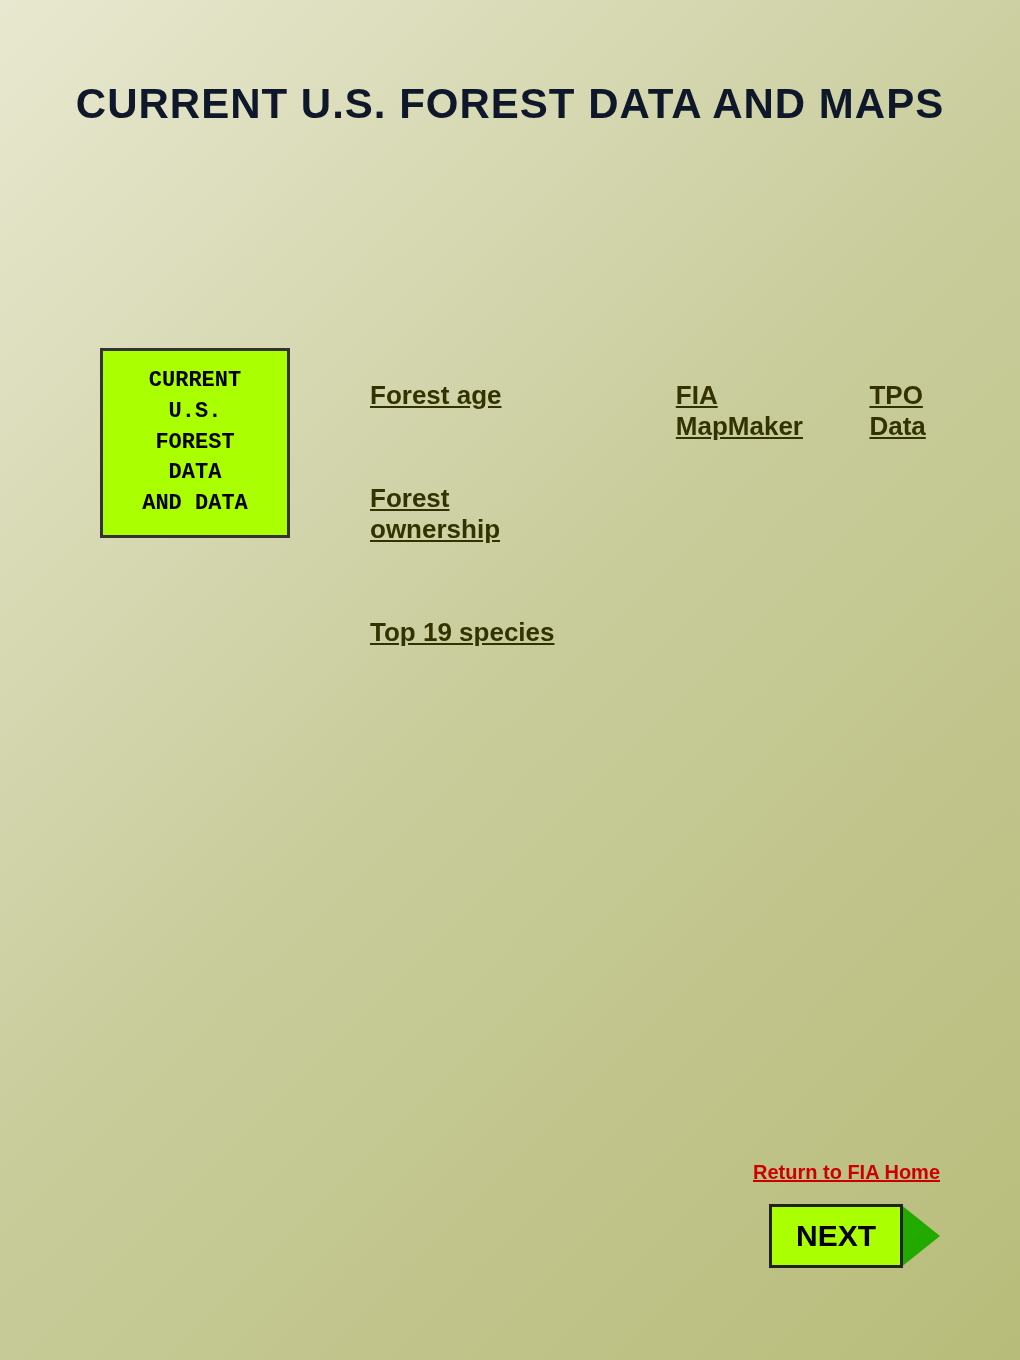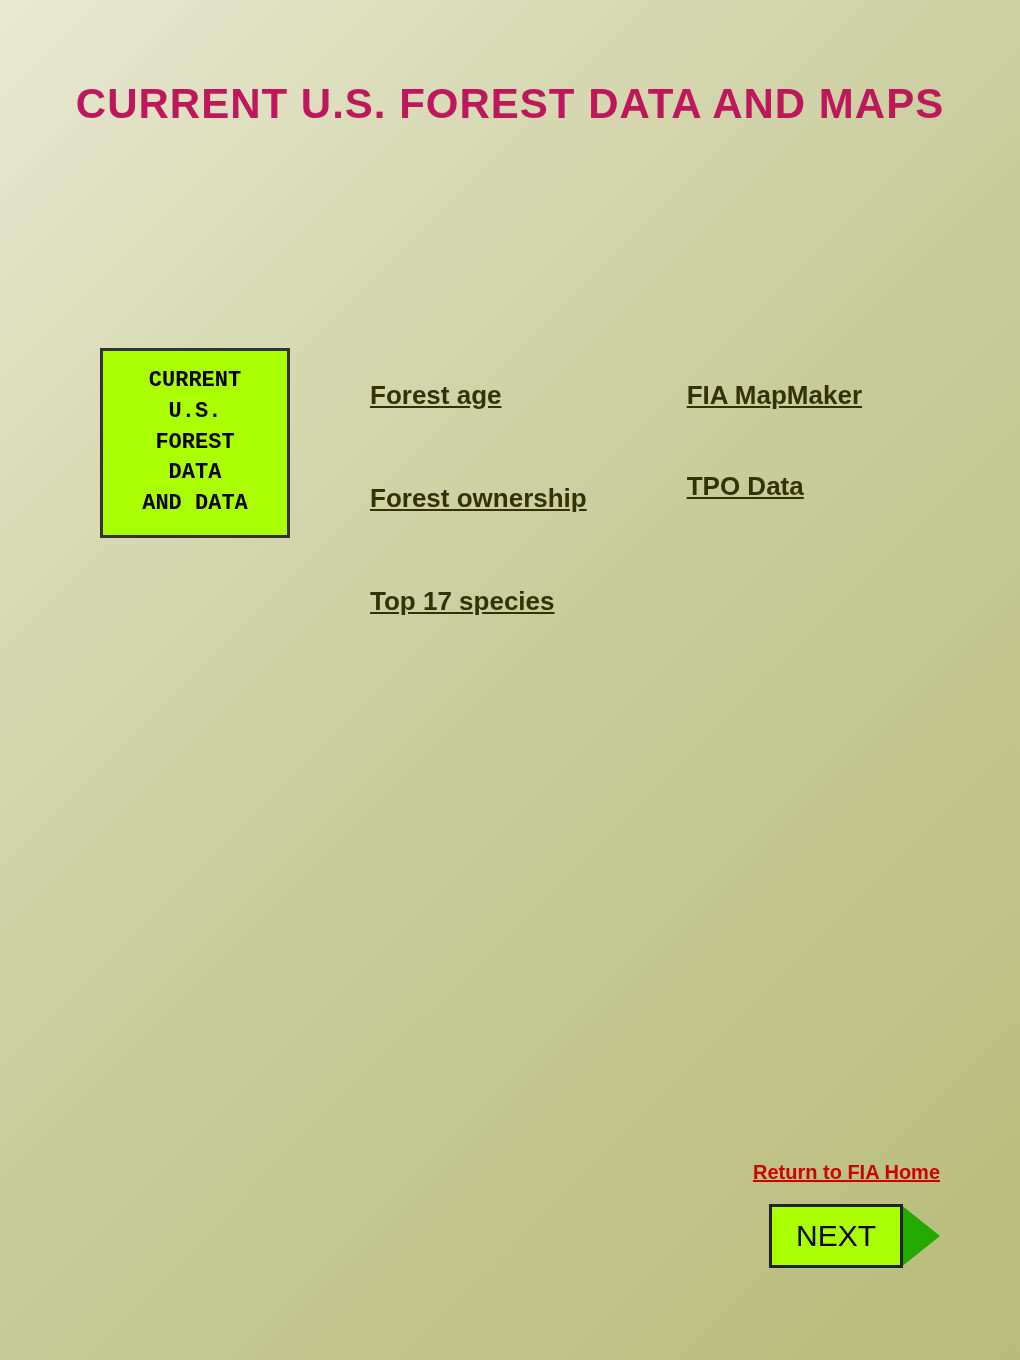--- a/index.html
+++ b/index.html
@@ -21,21 +21,21 @@
       width: 100%;
       height: 100%;
       padding: 40px;
       position: relative;
     }
 
     .main-title {
       text-align: center;
       font-size: 42px;
       font-weight: 900;
-      color: #be185d;
+      color: #0f172a;
       margin-top: 40px;
       margin-bottom: 20px;
       letter-spacing: 1px;
     }
 
     .content-area {
       display: flex;
       flex-direction: row;
       margin-top: 220px;
       margin-left: 60px;
@@ -66,21 +66,20 @@
     }
 
     .left-links {
       display: flex;
       flex-direction: column;
       gap: 40px;
     }
 
     .right-links {
       display: flex;
-      flex-direction: column;
       gap: 28px;
       justify-content: flex-end;
     }
 
     .nav-link {
       font-size: 26px;
       font-weight: 700;
       color: #333300;
       text-decoration: underline;
       cursor: pointer;
@@ -109,21 +108,21 @@
     .next-button-container {
       display: flex;
       align-items: center;
     }
 
     .next-box {
       background-color: #aaff00;
       border: 3px solid #222;
       padding: 12px 24px;
       font-size: 30px;
-      font-weight: 400;
+      font-weight: 700;
       color: #000;
       cursor: pointer;
       position: relative;
     }
 
     .arrow-shape {
       width: 0;
       height: 0;
       border-top: 32px solid transparent;
       border-bottom: 32px solid transparent;
@@ -144,21 +143,21 @@
       <span>CURRENT U.S.</span><br>
       <span>FOREST DATA</span><br>
       <span>AND DATA</span>
     </div>
 
     <div class="links-columns">
 
       <div class="left-links">
         <a class="nav-link" href="#">Forest age</a>
         <a class="nav-link" href="#">Forest ownership</a>
-        <a class="nav-link" href="#">Top 17 species</a>
+        <a class="nav-link" href="#">Top 19 species</a>
       </div>
 
       <div class="right-links">
         <a class="nav-link" href="#">FIA MapMaker</a>
         <a class="nav-link" href="#">TPO Data</a>
       </div>
 
     </div>
   </div>
 

